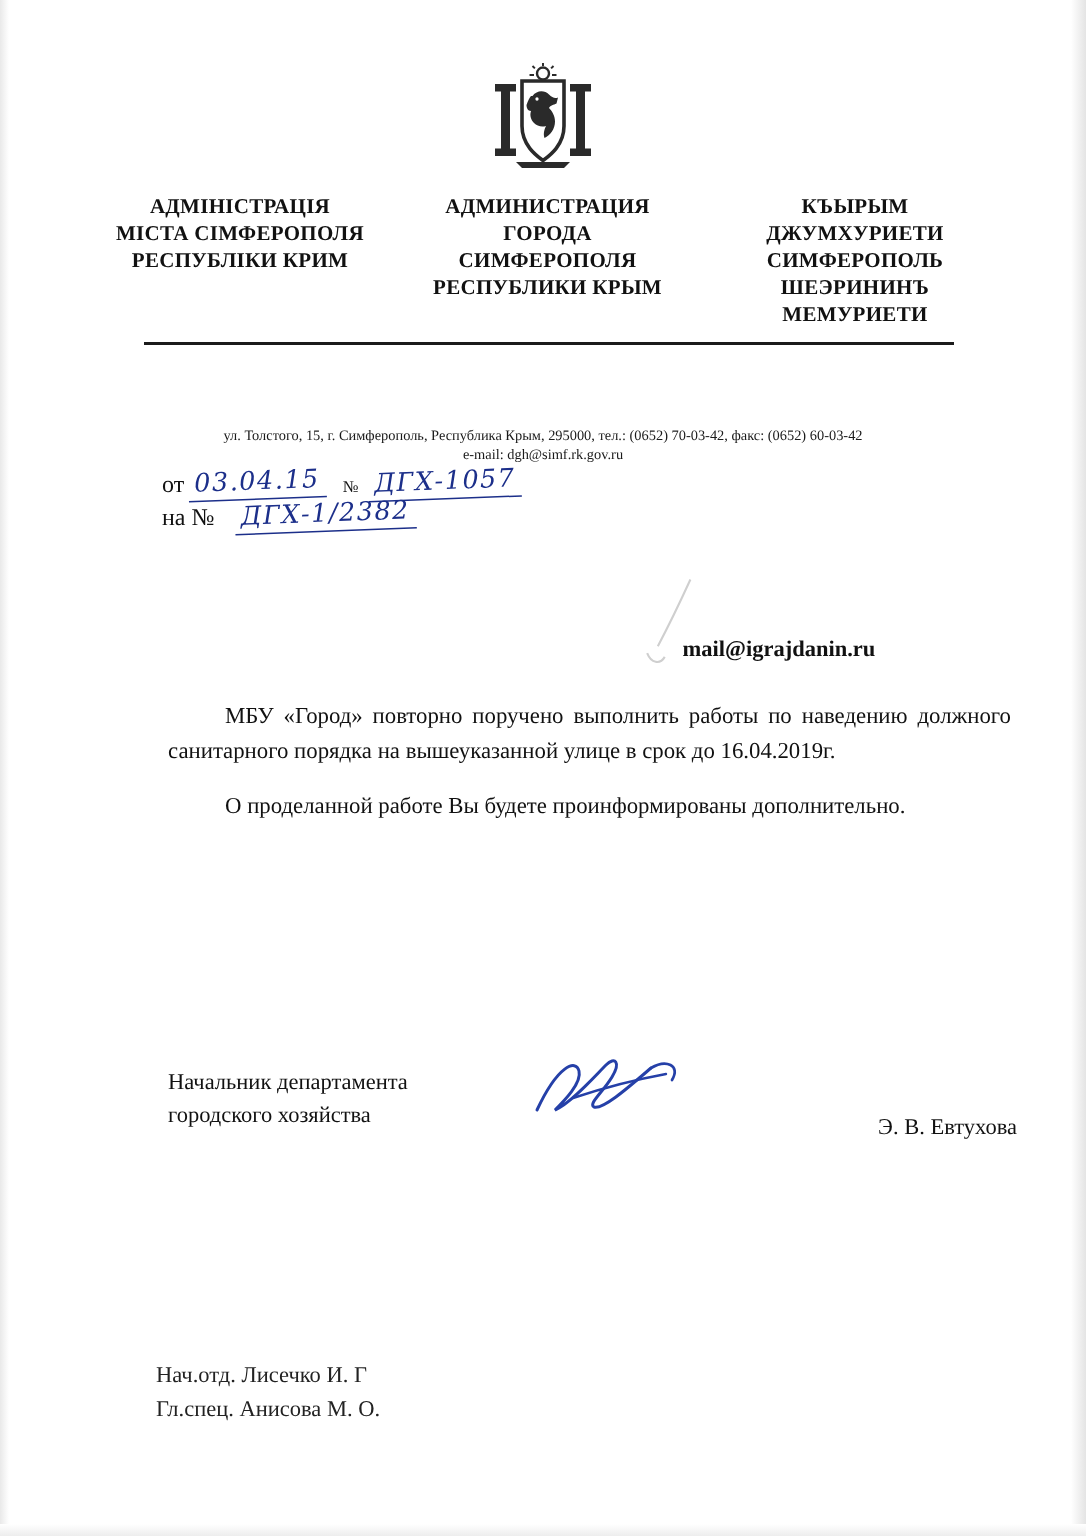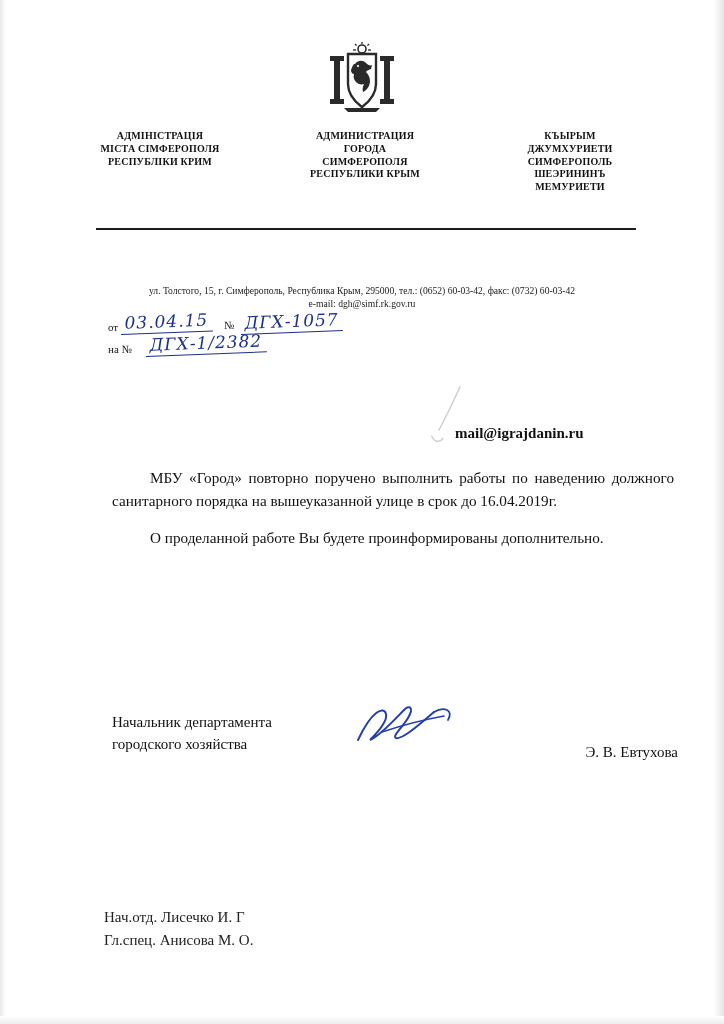--- a/index.html
+++ b/index.html
@@ -41,21 +41,21 @@
     left: 60px;
     top: 130px;
     width: 610px;
     display: flex;
     justify-content: space-between;
     align-items: flex-start;
   }
   .head-col {
     text-align: center;
     font-weight: bold;
-    font-size: 10px;
+    font-size: 14px;
     line-height: 1.28;
     letter-spacing: .2px;
   }
   .head-col.left  { width: 200px; }
   .head-col.mid   { width: 190px; }
   .head-col.right { width: 200px; }
 
   .rule {
     position: absolute;
     left: 96px;
@@ -92,21 +92,21 @@
     left: 108px;
     top: 313px;
     font-size: 11px;
   }
   .ref-line {
     display: flex;
     align-items: flex-end;
     height: 22px;
   }
   .ref-label {
-    font-size: 11px;
+    font-size: 16px;
     color: #111;
     padding-bottom: 2px;
   }
   .hw {
     font-family: "DejaVu Serif", serif;
     font-style: italic;
     font-size: 17px;
     color: #1c2f8a;
     letter-spacing: 1px;
     transform: rotate(-2.2deg);
@@ -255,21 +255,21 @@
 ДЖУМХУРИЕТИ
 СИМФЕРОПОЛЬ
 ШЕЭРИНИНЪ
 МЕМУРИЕТИ</div>
   </div>
 
   <div class="rule"></div>
 
 
   <div class="contacts">
-    <div>ул. Толстого, 15, г. Симферополь, Республика Крым, 295000, тел.: (0652) 60-03-42, факс: (0732) 60-03-42</div>
+    <div>ул. Толстого, 15, г. Симферополь, Республика Крым, 295000, тел.: (0652) 70-03-42, факс: (0652) 60-03-42</div>
     <div>e-mail: dgh@simf.rk.gov.ru</div>
   </div>
 
   <div class="ref-block">
     <div class="ref-line">
       <span class="ref-label">от</span>
       <span class="hw hw-underline">03.04.15</span>
       <span class="ref-no">№</span>
       <span class="hw hw-underline">ДГХ-1057</span>
     </div>

